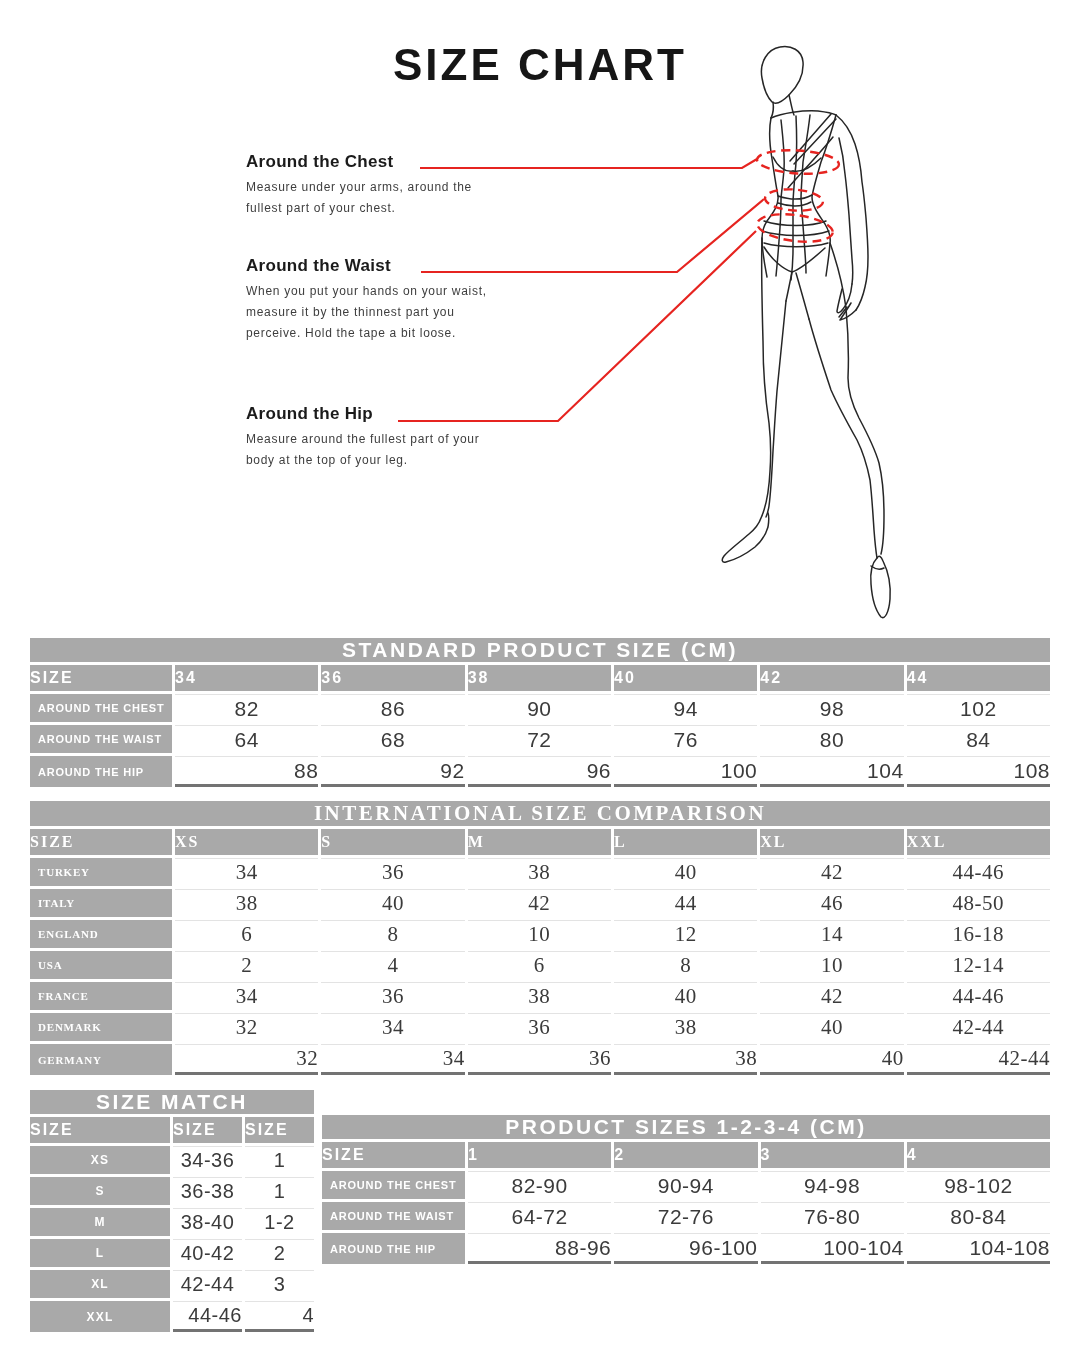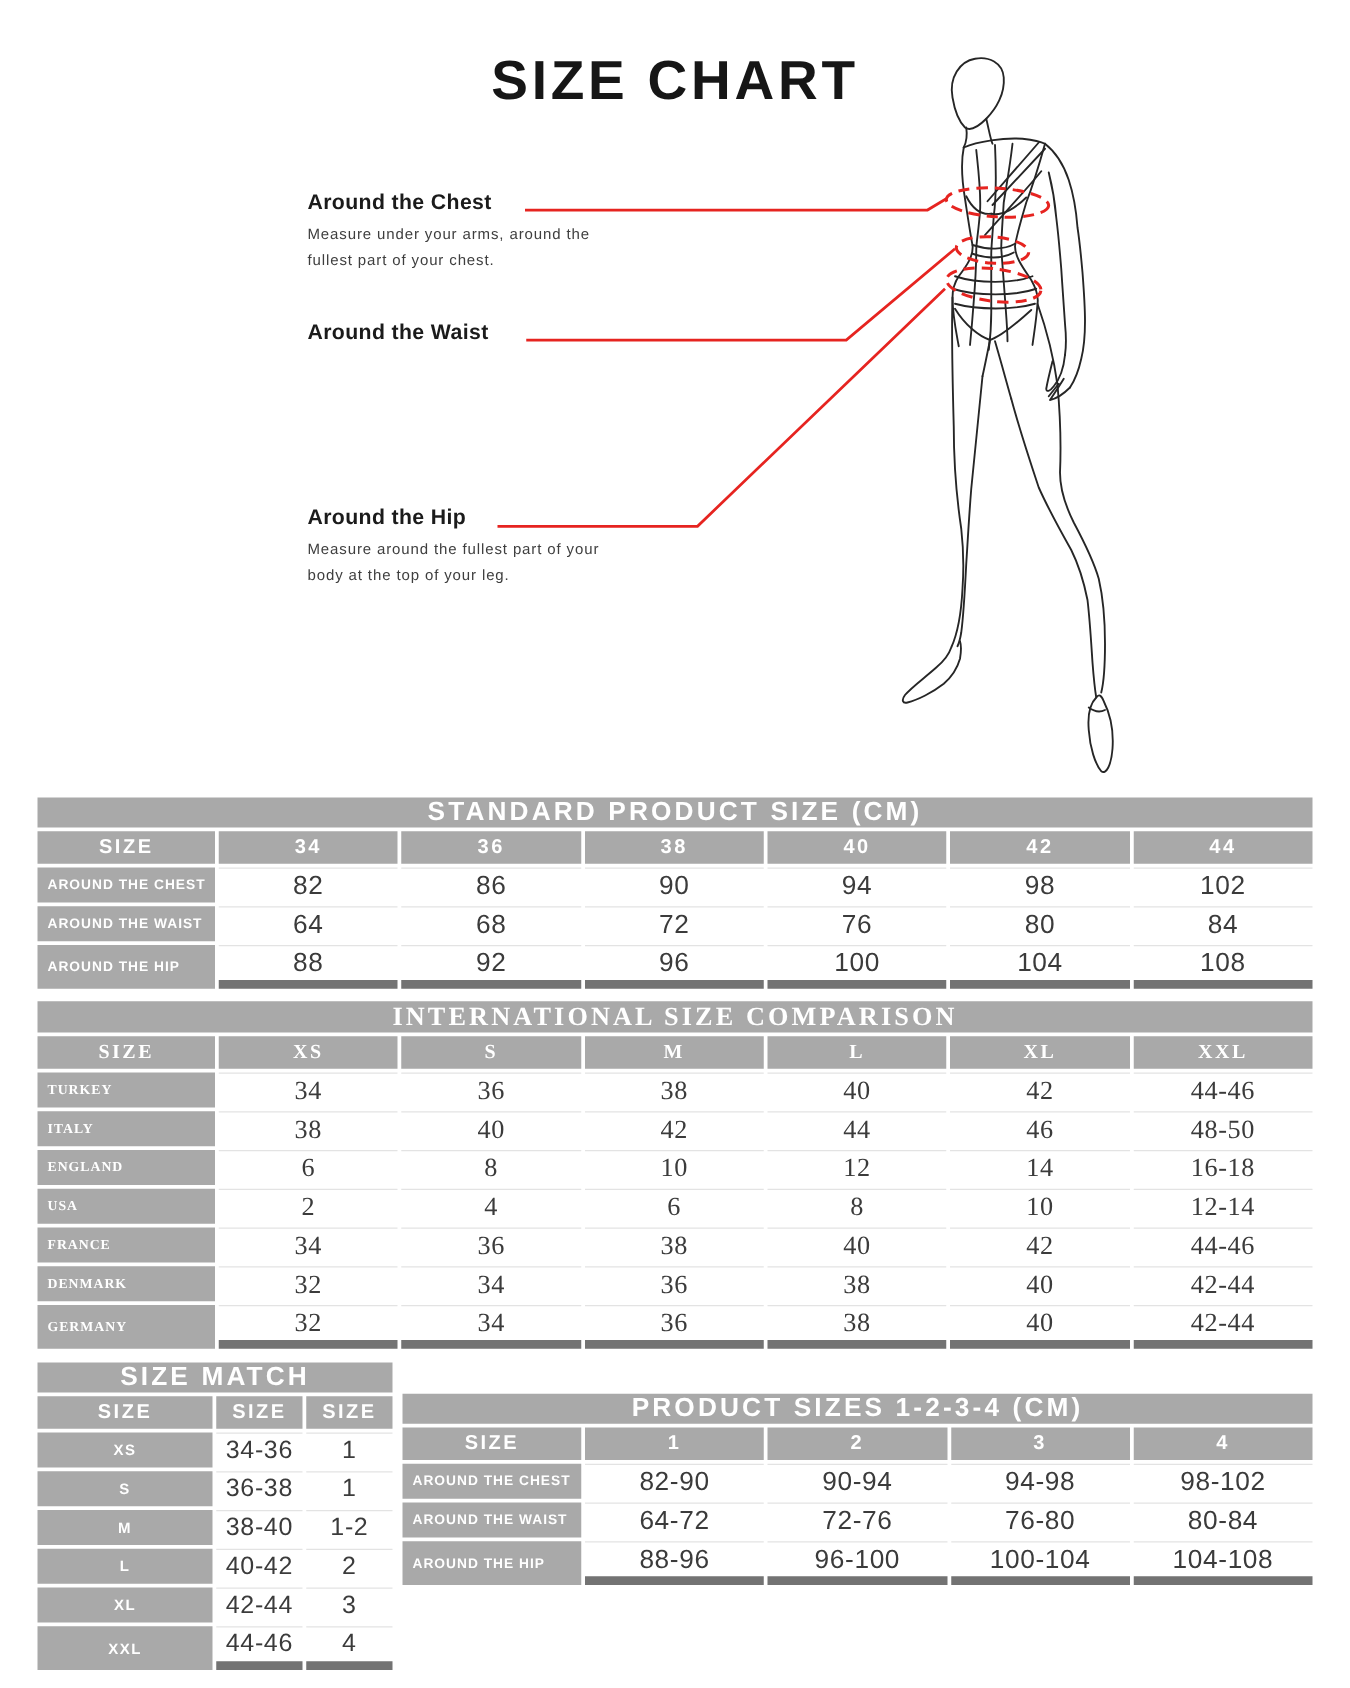--- a/index.html
+++ b/index.html
@@ -36,35 +36,35 @@
             stroke-dasharray:9 5.5; }
   
   .sc-table { position:absolute; border-spacing:3px; table-layout:fixed; }
   .sc-table th, .sc-table td { padding:0; overflow:hidden; white-space:nowrap; }
   .sc-table .tt {
     background:#a9a9a9; color:#ffffff; font-weight:700; font-size:21px;
     letter-spacing:2.5px; height:23px; 
   }
   .sc-table .hd {
     background:#a9a9a9; color:#ffffff; font-weight:700; font-size:16px;
-    letter-spacing:2px; height:26px; text-align:center;
+    letter-spacing:2px; height:26px; text-align:left;
   }
   .sc-table .lab {
     background:#a9a9a9; color:#ffffff; font-weight:700; font-size:11px;
     letter-spacing:0.8px; height:27px; text-align:left; padding-left:8px;
   }
   .sc-table.center-labels .lab {
     text-align:center; padding-left:0; font-size:12px; letter-spacing:1.2px;
   }
   .sc-table .data {
     background:#ffffff; color:#3b3b3b; font-size:21px; font-weight:400;
     letter-spacing:0.5px; text-align:center; height:27px;
     border-top:1px solid #e3e3e3;
   }
-  .sc-table tr:last-child .data { border-bottom:7px solid #737373; }
+  .sc-table tr:last-child .data { border-bottom:3px solid #737373;text-align:right; }
   #table-standard      { left:27px;  top:635px;  width:1026px; }
   #table-international { left:27px;  top:798px;  width:1026px;font-family:Liberation Serif, serif; }
   #table-size-match    { left:27px;  top:1087px; width:290px;  }
   #table-size-match .data { font-size:20px; }
   #table-product-sizes { left:319px; top:1112px; width:734px;  }
 </style>
 </head>
 <body>
 
 <div id="page">
@@ -125,20 +125,23 @@
     </g>
   </svg>
 
   <div class="ann" id="ann-chest">
     <h2>Around the Chest</h2>
     <p>Measure under your arms, around the
 fullest part of your chest.</p>
   </div>
   <div class="ann" id="ann-waist">
     <h2>Around the Waist</h2>
+    <p>When you put your hands on your waist,
+measure it by the thinnest part you
+perceive. Hold the tape a bit loose.</p>
   </div>
   <div class="ann" id="ann-hip">
     <h2>Around the Hip</h2>
     <p>Measure around the fullest part of your
 body at the top of your leg.</p>
   </div>
 
   <table class="sc-table" id="table-standard">
       <colgroup>
         <col style="width:142px">

